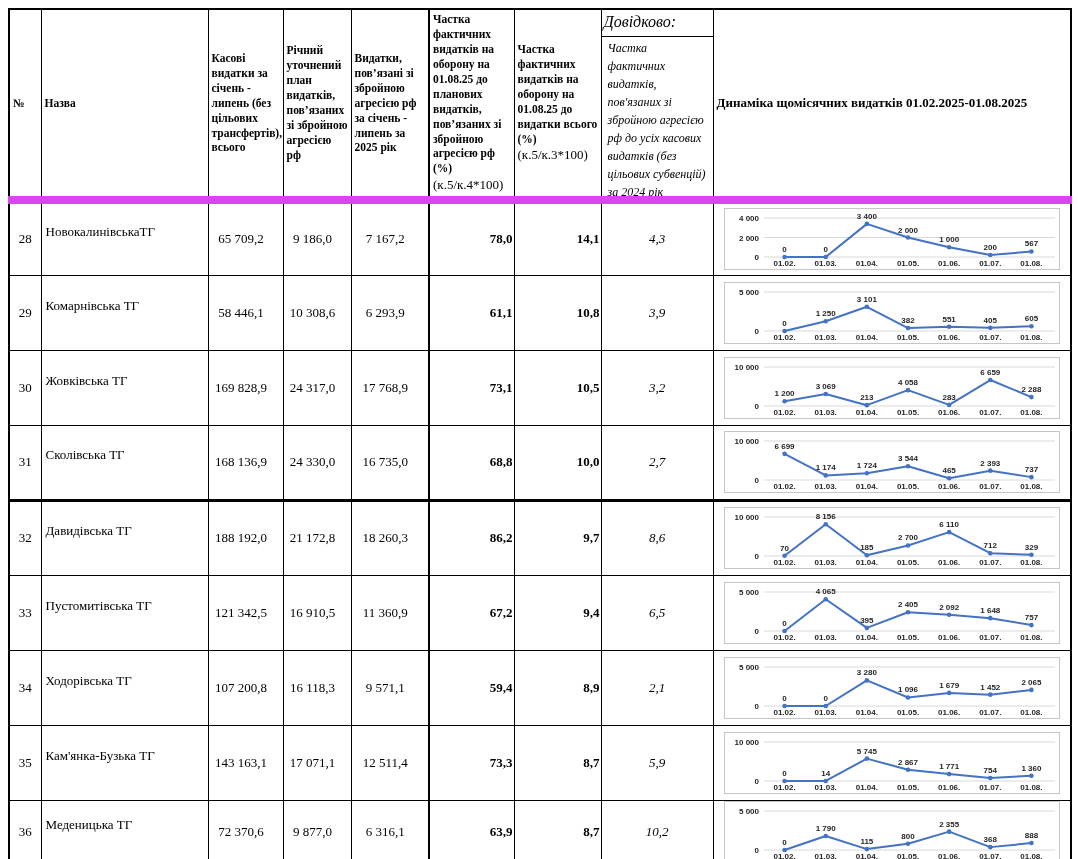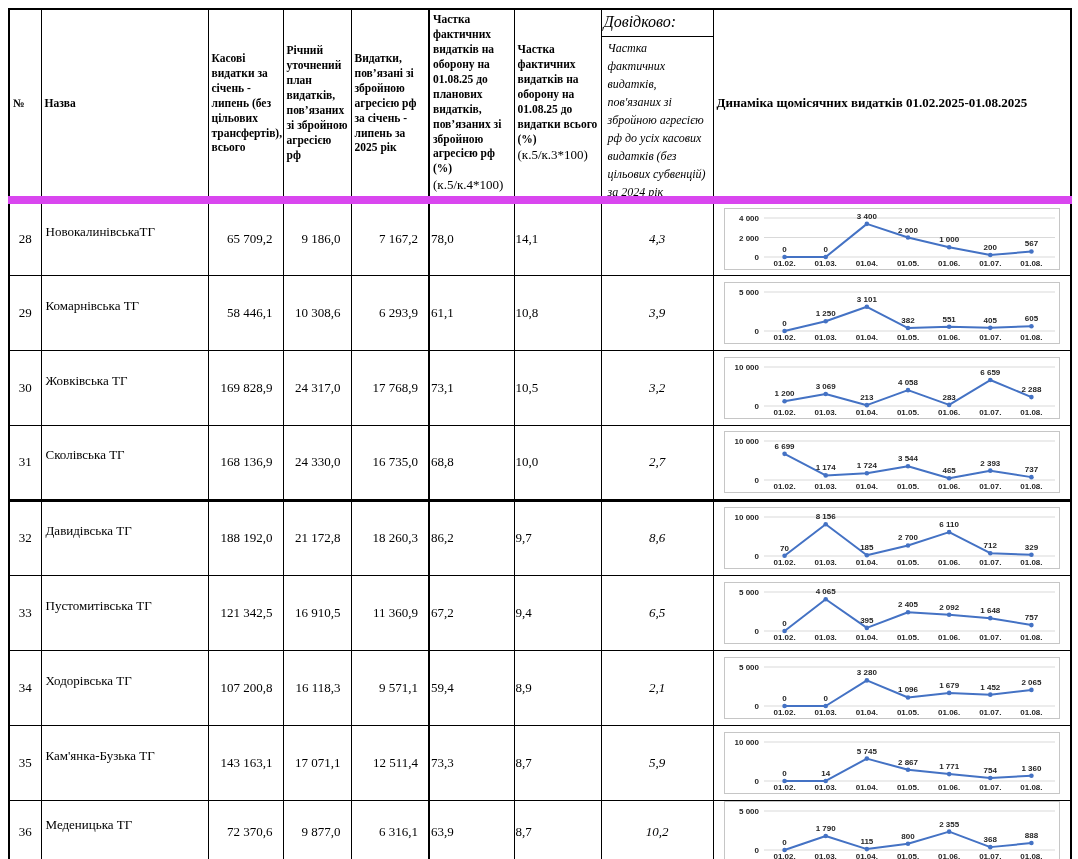--- a/index.html
+++ b/index.html
@@ -17,22 +17,22 @@
   .formula{display:block;font-weight:normal;font-size:13px;margin-top:1px;}
   th.ref-cell{padding:0;font-weight:normal;vertical-align:top;}
   .ref-wrap{display:flex;flex-direction:column;height:176px;}
   .ref-top{border-bottom:1px solid #000;font-style:italic;font-size:16px;padding:2px 2px 3px 2px;}
   .ref-body{flex:1;display:flex;align-items:center;justify-content:center;font-style:italic;
             font-size:12px;line-height:1.5;padding:2px 6px;}
   th.dyn{font-size:13px;}
   td{font-size:13px;vertical-align:middle;}
   td.num{text-align:center;padding:4px 2px;}
   td.name{text-align:left;padding:0 2px 14px 4px;}
-  td.r{text-align:right;padding-right:10px;}
-  td.c-bold{text-align:left;font-weight:normal;}
+  td.r{text-align:center;padding-right:10px;}
+  td.c-bold{text-align:right;font-weight:bold;}
   td.c-ital{text-align:center;font-style:italic;}
   td.chart-cell{padding:0;text-align:center;}
   .chart-host{display:flex;align-items:center;justify-content:center;}
   .ctick,.clabel,.cxlabel{font-family:"Liberation Sans","DejaVu Sans",sans-serif;
                           font-size:8px;font-weight:bold;fill:#262626;}
 </style>
 </head>
 <body>
 
 <div class="sheet">

